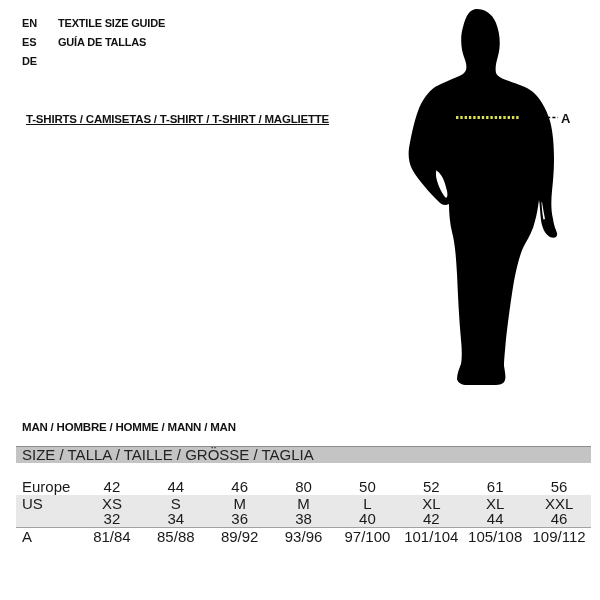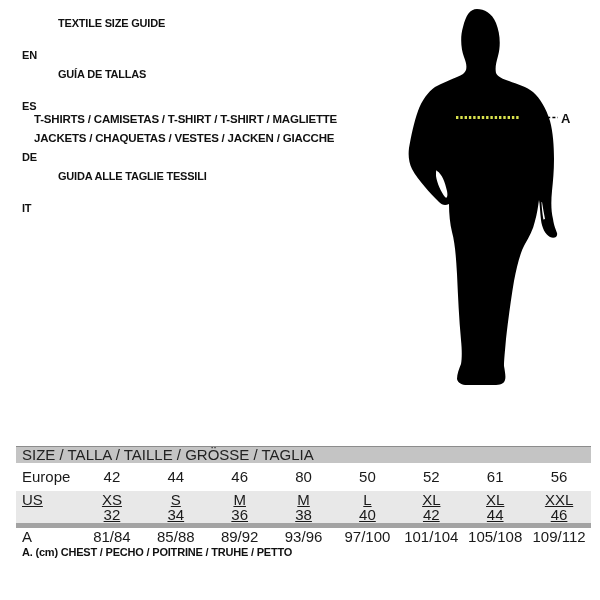--- a/index.html
+++ b/index.html
@@ -4,39 +4,39 @@
 <style>
   html,body{margin:0;padding:0;background:#ffffff;}
   #canvas{
     position:relative;width:600px;height:600px;background:#ffffff;
     font-family:"Liberation Sans","DejaVu Sans",sans-serif;
     color:#111;overflow:hidden;
   }
   
   .lang-list{position:absolute;left:22px;top:14px;}
   .lang-row{display:flex;line-height:19px;font-size:11px;font-weight:bold;letter-spacing:-0.2px;}
-  .lang-code{width:36px;flex:0 0 36px;margin-top:32px;}
+  .lang-code{width:36px;flex:0 0 36px;}
   .lang-label{white-space:nowrap;text-align:right;}
   
-  .categories{position:absolute;left:34px;top:110px;}
+  .categories{position:absolute;left:26px;top:110px;text-decoration:underline;}
   .cat-line{font-size:11.5px;font-weight:bold;line-height:19px;letter-spacing:-0.2px;white-space:nowrap;}
   
   .figure-wrap{position:absolute;left:395px;top:0px;width:205px;height:400px;}
   .figure-wrap svg{display:block;width:100%;height:100%;}
   .measure-label{font-family:"Liberation Sans","DejaVu Sans",sans-serif;font-size:13px;font-weight:bold;fill:#111;}
   
   .section-title{position:absolute;left:22px;top:421px;font-size:11.5px;font-weight:bold;letter-spacing:-0.2px;}
   
   .size-table{position:absolute;left:16px;top:446px;width:575px;font-size:15px;color:#1a1a1a;}
   .t-header{background:#c4c4c4;border-top:1px solid #8c8c8c;height:16px;line-height:16px;padding-left:6px;color:#222;}
   .t-line{display:flex;align-items:center;}
   .t-label{flex:0 0 58px;padding-left:6px;}
   .t-cell{flex:1;text-align:center;}
-  .row-europe{height:28px;line-height:16px;}
-  .row-us{background:#e8e8e8;border-bottom:5px solid #a3a3a3;padding:1px 0;text-decoration:underline;}
+  .row-europe{height:16px;line-height:16px;margin-top:16px;}
+  .row-us{background:#e8e8e8;border-bottom:1px solid #a3a3a3;padding:1px 0;}
   .row-us .t-line{height:15px;line-height:15px;}
   .row-a{height:17px;line-height:17px;}
   
   .footnote{position:absolute;left:22px;top:546px;font-size:11px;font-weight:bold;letter-spacing:-0.2px;}
 </style>
 </head>
 <body>
 
 <div id="canvas">
 
@@ -45,29 +45,24 @@
       <span class="lang-code">EN</span>
       <span class="lang-label">TEXTILE SIZE GUIDE</span>
     </div>
     <div class="lang-row">
       <span class="lang-code">ES</span>
       <span class="lang-label">GUÍA DE TALLAS</span>
     </div>
     <div class="lang-row">
       <span class="lang-code">DE</span>
     </div>
-    <div class="lang-row">
-      <span class="lang-code">IT</span>
-      <span class="lang-label">GUIDA ALLE TAGLIE TESSILI</span>
-    </div>
   </div>
 
   <div class="categories">
     <div class="cat-line">T-SHIRTS / CAMISETAS / T-SHIRT / T-SHIRT / MAGLIETTE</div>
-    <div class="cat-line">JACKETS / CHAQUETAS / VESTES / JACKEN / GIACCHE</div>
   </div>
 
   <div class="figure-wrap">
     <svg viewBox="395 0 205 400" xmlns="http://www.w3.org/2000/svg">
       <path d="M 477 9
                C 484 9 492 13 496 23
                C 500 33 501 45 498 56
                C 496 63 495 68 496 73
                C 498 77 503 79 509 81
                C 517 84 527 87 533 92
@@ -106,20 +101,21 @@
                C 466 15 470 9 477 9 Z" fill="#000000"></path>
       <path fill="#ffffff" d="M 451 71 L 461 61 L 463 64 L 453 73 Z"></path>
       <path fill="#ffffff" d="M 437 171 C 442 174 445 182 447 191 C 448 196 447 199 445 197 C 441 192 437 183 436 176 C 436 172 436 169 437 171 Z"></path>
       <path fill="#ffffff" d="M 542 202 C 543 208 544 214 545 219 L 543.4 219.4 C 542.3 213 541.7 207 541.5 202.3 Z"></path>
       <line x1="456" y1="117.5" x2="519" y2="117.5" stroke-width="3" stroke-dasharray="2.4 1.9" stroke="#d9e24e"></line>
       <line x1="542" y1="117.5" x2="558" y2="117.5" stroke-width="1.6" stroke-dasharray="3 2.2" stroke="#000000"></line>
       <text class="measure-label" x="561" y="122.5">A</text>
     </svg>
   </div>
 
+  <div class="section-title">MAN / HOMBRE / HOMME / MANN / MAN</div>
 
   <div class="size-table">
     <div class="t-header">
       <span>SIZE / TALLA / TAILLE / GRÖSSE / TAGLIA</span>
     </div>
 
     <div class="t-line row-europe">
       <span class="t-label">Europe</span>
       <span class="t-cell">42</span>
       <span class="t-cell">44</span>
@@ -162,15 +158,14 @@
       <span class="t-cell">85/88</span>
       <span class="t-cell">89/92</span>
       <span class="t-cell">93/96</span>
       <span class="t-cell">97/100</span>
       <span class="t-cell">101/104</span>
       <span class="t-cell">105/108</span>
       <span class="t-cell">109/112</span>
     </div>
   </div>
 
-  <div class="footnote">A. (cm) CHEST / PECHO / POITRINE / TRUHE / PETTO</div>
 
 </div>
 
 </body></html>

